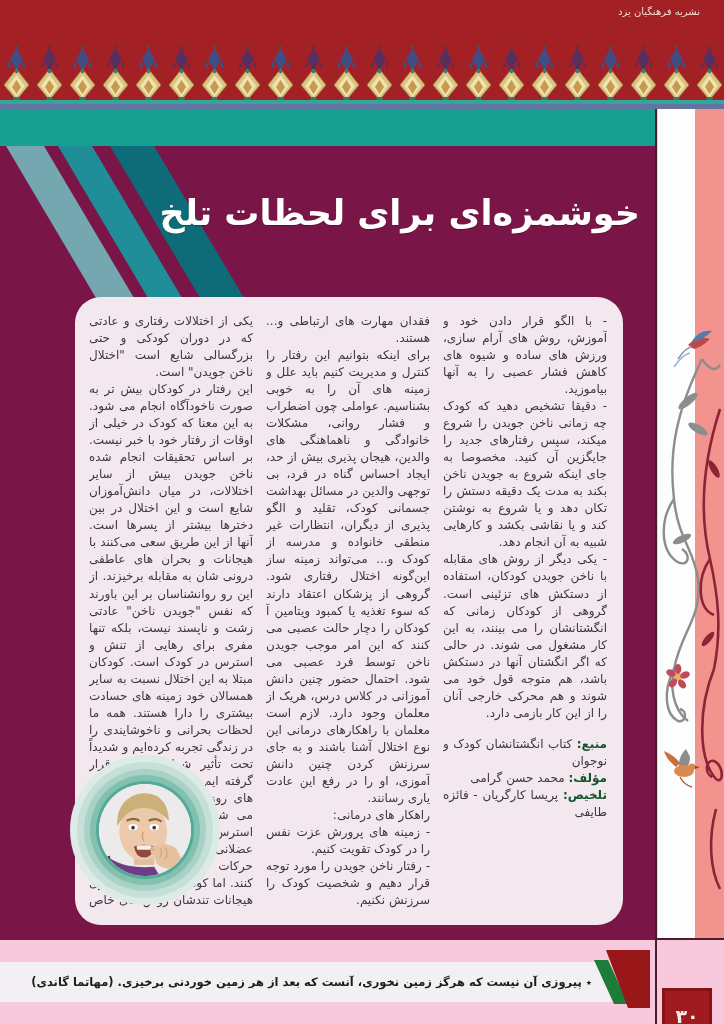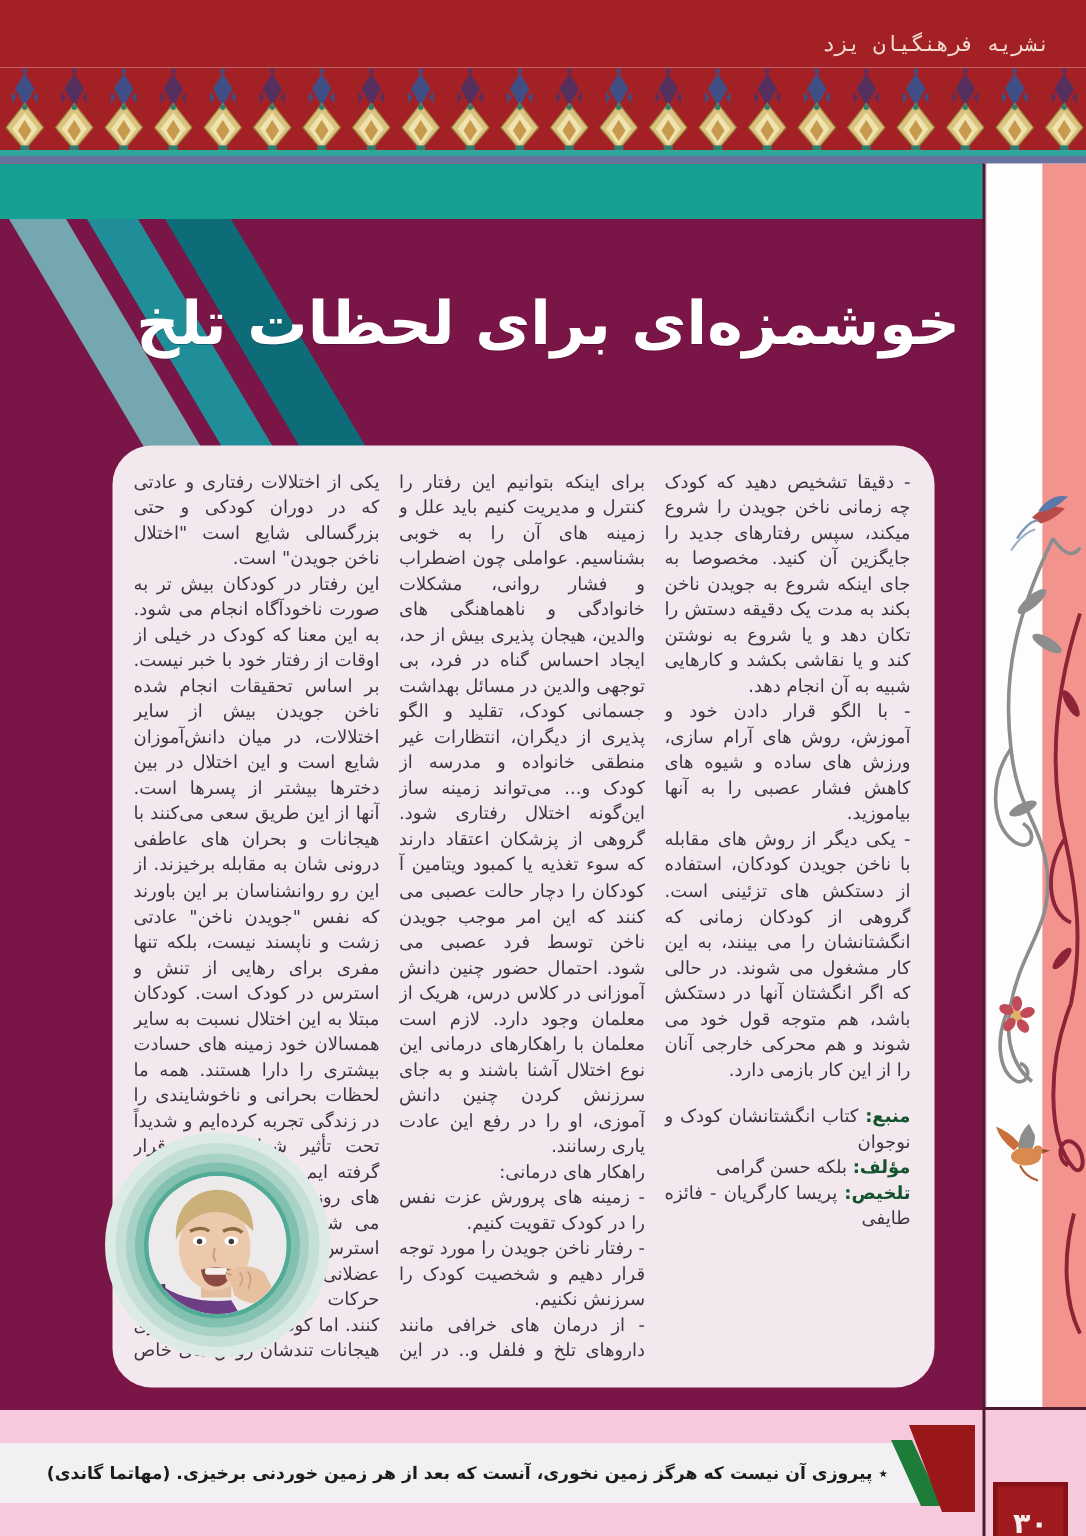--- a/index.html
+++ b/index.html
@@ -1,29 +1,29 @@
 <!DOCTYPE html>
 <html><head>
 <meta charset="utf-8">
 <style>
   html,body{margin:0;padding:0;background:#555;}
   .page{position:relative;width:724px;height:1024px;margin:0 auto;overflow:hidden;
         background:#f8c9dc;font-family:"DejaVu Sans",sans-serif;}
   
   .masthead{position:absolute;left:0;top:0;width:724px;height:45px;background:#a32025;}
-  .masthead-title{position:absolute;right:24px;top:22px;font-size:14px;color:#f2ddd2;direction:rtl;font-family:Liberation Mono, monospace;}
+  .masthead-title{position:absolute;right:24px;top:6px;font-size:10px;color:#f2ddd2;direction:rtl;}
   .ornament-band{position:absolute;left:0;top:45px;width:724px;height:55px;}
   .rule-teal{position:absolute;left:0;top:100px;width:724px;height:4px;background:#2fa79b;}
   .rule-slate{position:absolute;left:0;top:104px;width:724px;height:5px;background:#64749e;}
   
   .main-area{position:absolute;left:0;top:109px;width:656px;height:831px;background:#7a1548;overflow:hidden;}
   .teal-band{position:absolute;left:0;top:0;width:656px;height:37px;background:#16a092;}
   .stripes{position:absolute;left:0;top:37px;}
   .article-title{position:absolute;right:16px;top:84px;direction:rtl;color:#ffffff;
-                 font-size:40px;font-weight:bold;letter-spacing:-1px;text-shadow:0 1px 0 rgba(0,0,0,.25);}
+                 font-size:35px;font-weight:bold;letter-spacing:-1px;text-shadow:0 1px 0 rgba(0,0,0,.25);}
   .content-panel{position:absolute;left:75px;top:188px;width:548px;height:628px;
                  background:#f2e8ed;border-radius:26px;}
   .columns{position:absolute;left:14px;right:16px;top:16px;bottom:14px;
            display:flex;flex-direction:row-reverse;gap:13px;direction:rtl;}
   .col{flex:1 1 0;direction:rtl;text-align:justify;font-size:12px;line-height:1.42;
        color:#413640;overflow:hidden;}
   .col p{margin:0;}
   .source-block{margin-top:14px;}
   .source-block b{color:#14532d;}
   
@@ -118,35 +118,36 @@
     <div class="content-panel">
       <div class="columns">
 
         <div class="col">
           <p>یکی از اختلالات رفتاری و عادتی که در دوران کودکی و حتی بزرگسالی شایع است "اختلال ناخن جویدن" است.</p>
           <p>این رفتار در کودکان بیش تر به صورت ناخودآگاه انجام می شود. به این معنا که کودک در خیلی از اوقات از رفتار خود با خبر نیست. بر اساس تحقیقات انجام شده ناخن جویدن بیش از سایر اختلالات، در میان دانش‌آموزان شایع است و این اختلال در بین دخترها بیشتر از پسرها است. آنها از این طریق سعی می‌کنند با هیجانات و بحران های عاطفی درونی شان به مقابله برخیزند. از این رو روانشناسان بر این باورند که نفس "جویدن ناخن" عادتی زشت و ناپسند نیست، بلکه تنها مفری برای رهایی از تنش و استرس در کودک است. کودکان مبتلا به این اختلال نسبت به سایر همسالان خود زمینه های حسادت بیشتری را دارا هستند. همه ما لحظات بحرانی و ناخوشایندی را در زندگی تجربه کرده‌ایم و شدیداً تحت تأثیر شرایط ناگوار قرار گرفته ایم. برای کاستن از تنش های روزانه به افراد بالغ توصیه می شود از روش های کاهش استرس و اضطراب، آرام سازی عضلانی، پیاده روی، یوگا و حرکات ورزشی آرام استفاده کنند. اما کودکان برای آرام سازی هیجانات تندشان روش های خاص خودشان را دارند.</p>
 
         </div>
 
         <div class="col">
+          <p>فقدان مهارت های ارتباطی و... هستند.</p>
           <p>برای اینکه بتوانیم این رفتار را کنترل و مدیریت کنیم باید علل و زمینه های آن را به خوبی بشناسیم. عواملی چون اضطراب و فشار روانی، مشکلات خانوادگی و ناهماهنگی های والدین، هیجان پذیری بیش از حد، ایجاد احساس گناه در فرد، بی توجهی والدین در مسائل بهداشت جسمانی کودک، تقلید و الگو پذیری از دیگران، انتظارات غیر منطقی خانواده و مدرسه از کودک و... می‌تواند زمینه ساز این‌گونه اختلال رفتاری شود. گروهی از پزشکان اعتقاد دارند که سوء تغذیه یا کمبود ویتامین آ کودکان را دچار حالت عصبی می کنند که این امر موجب جویدن ناخن توسط فرد عصبی می شود. احتمال حضور چنین دانش آموزانی در کلاس درس، هریک از معلمان وجود دارد. لازم است معلمان با راهکارهای درمانی این نوع اختلال آشنا باشند و به جای سرزنش کردن چنین دانش آموزی، او را در رفع این عادت یاری رسانند.</p>
           <p>راهکار های درمانی:</p>
           <p>- زمینه های پرورش عزت نفس را در کودک تقویت کنیم.</p>
           <p>- رفتار ناخن جویدن را مورد توجه قرار دهیم و شخصیت کودک را سرزنش نکنیم.</p>
           <p>- از درمان های خرافی مانند داروهای تلخ و فلفل و.. در این رابطه اجتناب کنیم.</p>
 
         </div>
 
         <div class="col">
+          <p>- با الگو قرار دادن خود و آموزش، روش های آرام سازی، ورزش های ساده و شیوه های کاهش فشار عصبی را به آنها بیاموزید.</p>
           <p>- دقیقا تشخیص دهید که کودک چه زمانی ناخن جویدن را شروع میکند، سپس رفتارهای جدید را جایگزین آن کنید. مخصوصا به جای اینکه شروع به جویدن ناخن بکند به مدت یک دقیقه دستش را تکان دهد و یا شروع به نوشتن کند و یا نقاشی بکشد و کارهایی شبیه به آن انجام دهد.</p>
-          <p>- با الگو قرار دادن خود و آموزش، روش های آرام سازی، ورزش های ساده و شیوه های کاهش فشار عصبی را به آنها بیاموزید.</p>
           <p>- یکی دیگر از روش های مقابله با ناخن جویدن کودکان، استفاده از دستکش های تزئینی است. گروهی از کودکان زمانی که انگشتانشان را می بینند، به این کار مشغول می شوند. در حالی که اگر انگشتان آنها در دستکش باشد، هم متوجه قول خود می شوند و هم محرکی خارجی آنان را از این کار بازمی دارد.</p>
           <div class="source-block">
             <p><b>منبع:</b><span> کتاب انگشتانشان کودک و نوجوان</span></p>
-            <p><b>مؤلف:</b><span> بلکه حسن گرامی</span></p>
+            <p><b>مؤلف:</b><span> محمد حسن گرامی</span></p>
             <p><b>تلخیص:</b><span> پریسا کارگریان - فائزه طایفی</span></p>
           </div>
         </div>
 
       </div>
     </div>
   </div>
 
   <div class="photo-rings">
     <div class="ring2">

